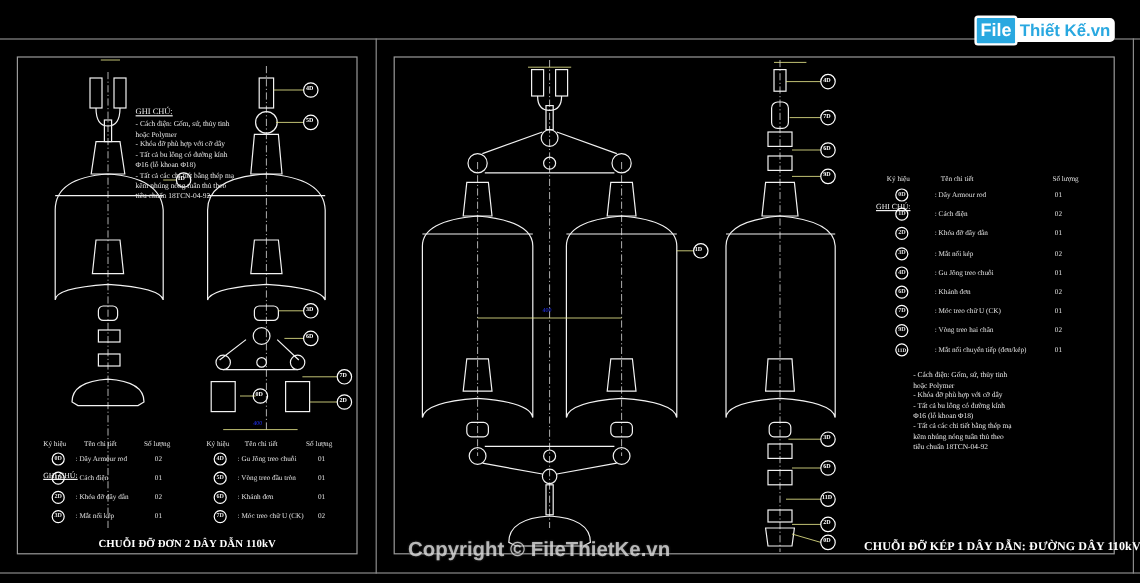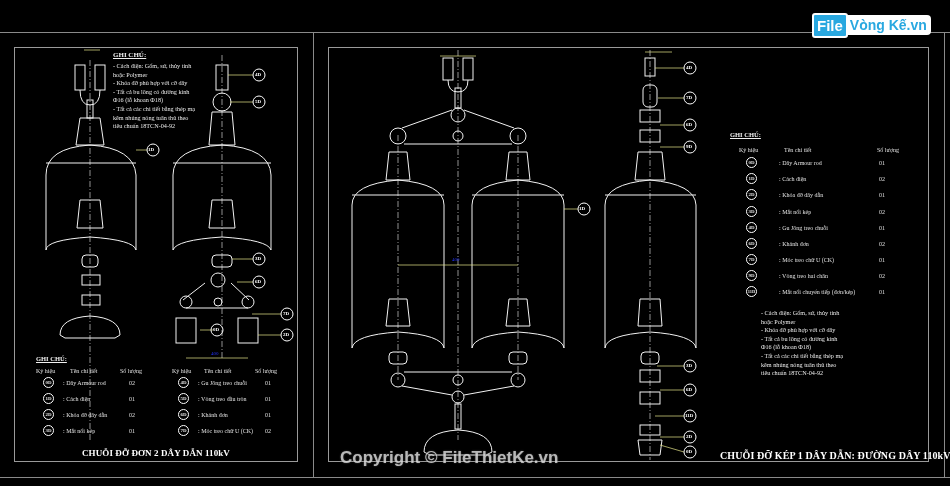--- a/index.html
+++ b/index.html
@@ -1,21 +1,21 @@
 <!DOCTYPE html>
 <html><head>
 <meta charset="utf-8">
 <style>
   html,body{margin:0;padding:0;background:#000;}
   body{width:950px;height:486px;position:relative;overflow:hidden;font-family:"Liberation Serif","DejaVu Serif",serif;color:#fff;}
   .abs{position:absolute;}
   .frame-line{position:absolute;background:#8a8a8a;}
   svg.draw{position:absolute;left:0;top:0;}
   .note{font-size:6.2px;line-height:8.6px;color:#e8e8e8;}
-  .note-title{font-size:7px;font-weight:bold;text-decoration:underline;color:#f0f0f0;}
+  .note-title{font-size:7px;font-weight:normal;text-decoration:underline;color:#f0f0f0;margin-top:38px;}
   .tbl-head{font-size:6px;color:#e0e0e0;}
   .tbl-row{position:absolute;font-size:6px;color:#e0e0e0;display:flex;align-items:center;}
   .sym{width:11px;height:11px;border:1px solid #fff;border-radius:50%;font-size:5px;font-weight:bold;display:flex;align-items:center;justify-content:center;box-sizing:border-box;}
   .title{font-size:9px;font-weight:bold;color:#fff;letter-spacing:0.1px;white-space:nowrap;}
   .logo{position:absolute;left:812px;top:12px;height:26px;display:flex;align-items:center;}
   .logo-file{background:#29a8e0;color:#fff;font-family:"Liberation Sans",sans-serif;font-weight:bold;font-size:15px;padding:2px 3px;border-radius:3px;border:2px solid #fff;}
   .logo-rest{background:#fff;color:#29a8e0;font-family:"Liberation Sans",sans-serif;font-weight:bold;font-size:14px;padding:2px 4px;border-radius:0 4px 4px 0;margin-left:-2px;}
   .copyright{position:absolute;left:340px;top:448px;font-family:"Liberation Sans",sans-serif;font-weight:bold;font-size:17px;color:#d9d9d9;opacity:0.85;text-shadow:0 0 2px #555;white-space:nowrap;}
   .dim{font-size:5px;color:#2233ff;}
 </style>
@@ -318,15 +318,15 @@
   <div class="note">Φ16 (lỗ khoan Φ18)</div>
   <div class="note">- Tất cả các chi tiết bằng thép mạ</div>
   <div class="note">kẽm nhúng nóng tuân thủ theo</div>
   <div class="note">tiêu chuẩn 18TCN-04-92</div>
 </div>
 
 <div class="abs title" style="left:720px;top:450px;font-size:10px;">CHUỖI ĐỠ KÉP 1 DÂY DẪN: ĐƯỜNG DÂY 110kV</div>
 
 <div class="logo">
   <span class="logo-file">File</span>
-  <span class="logo-rest">Vòng Kế.vn</span>
+  <span class="logo-rest">Thiết Kế.vn</span>
 </div>
 <div class="copyright">Copyright © FileThietKe.vn</div>
 
 </body></html>

